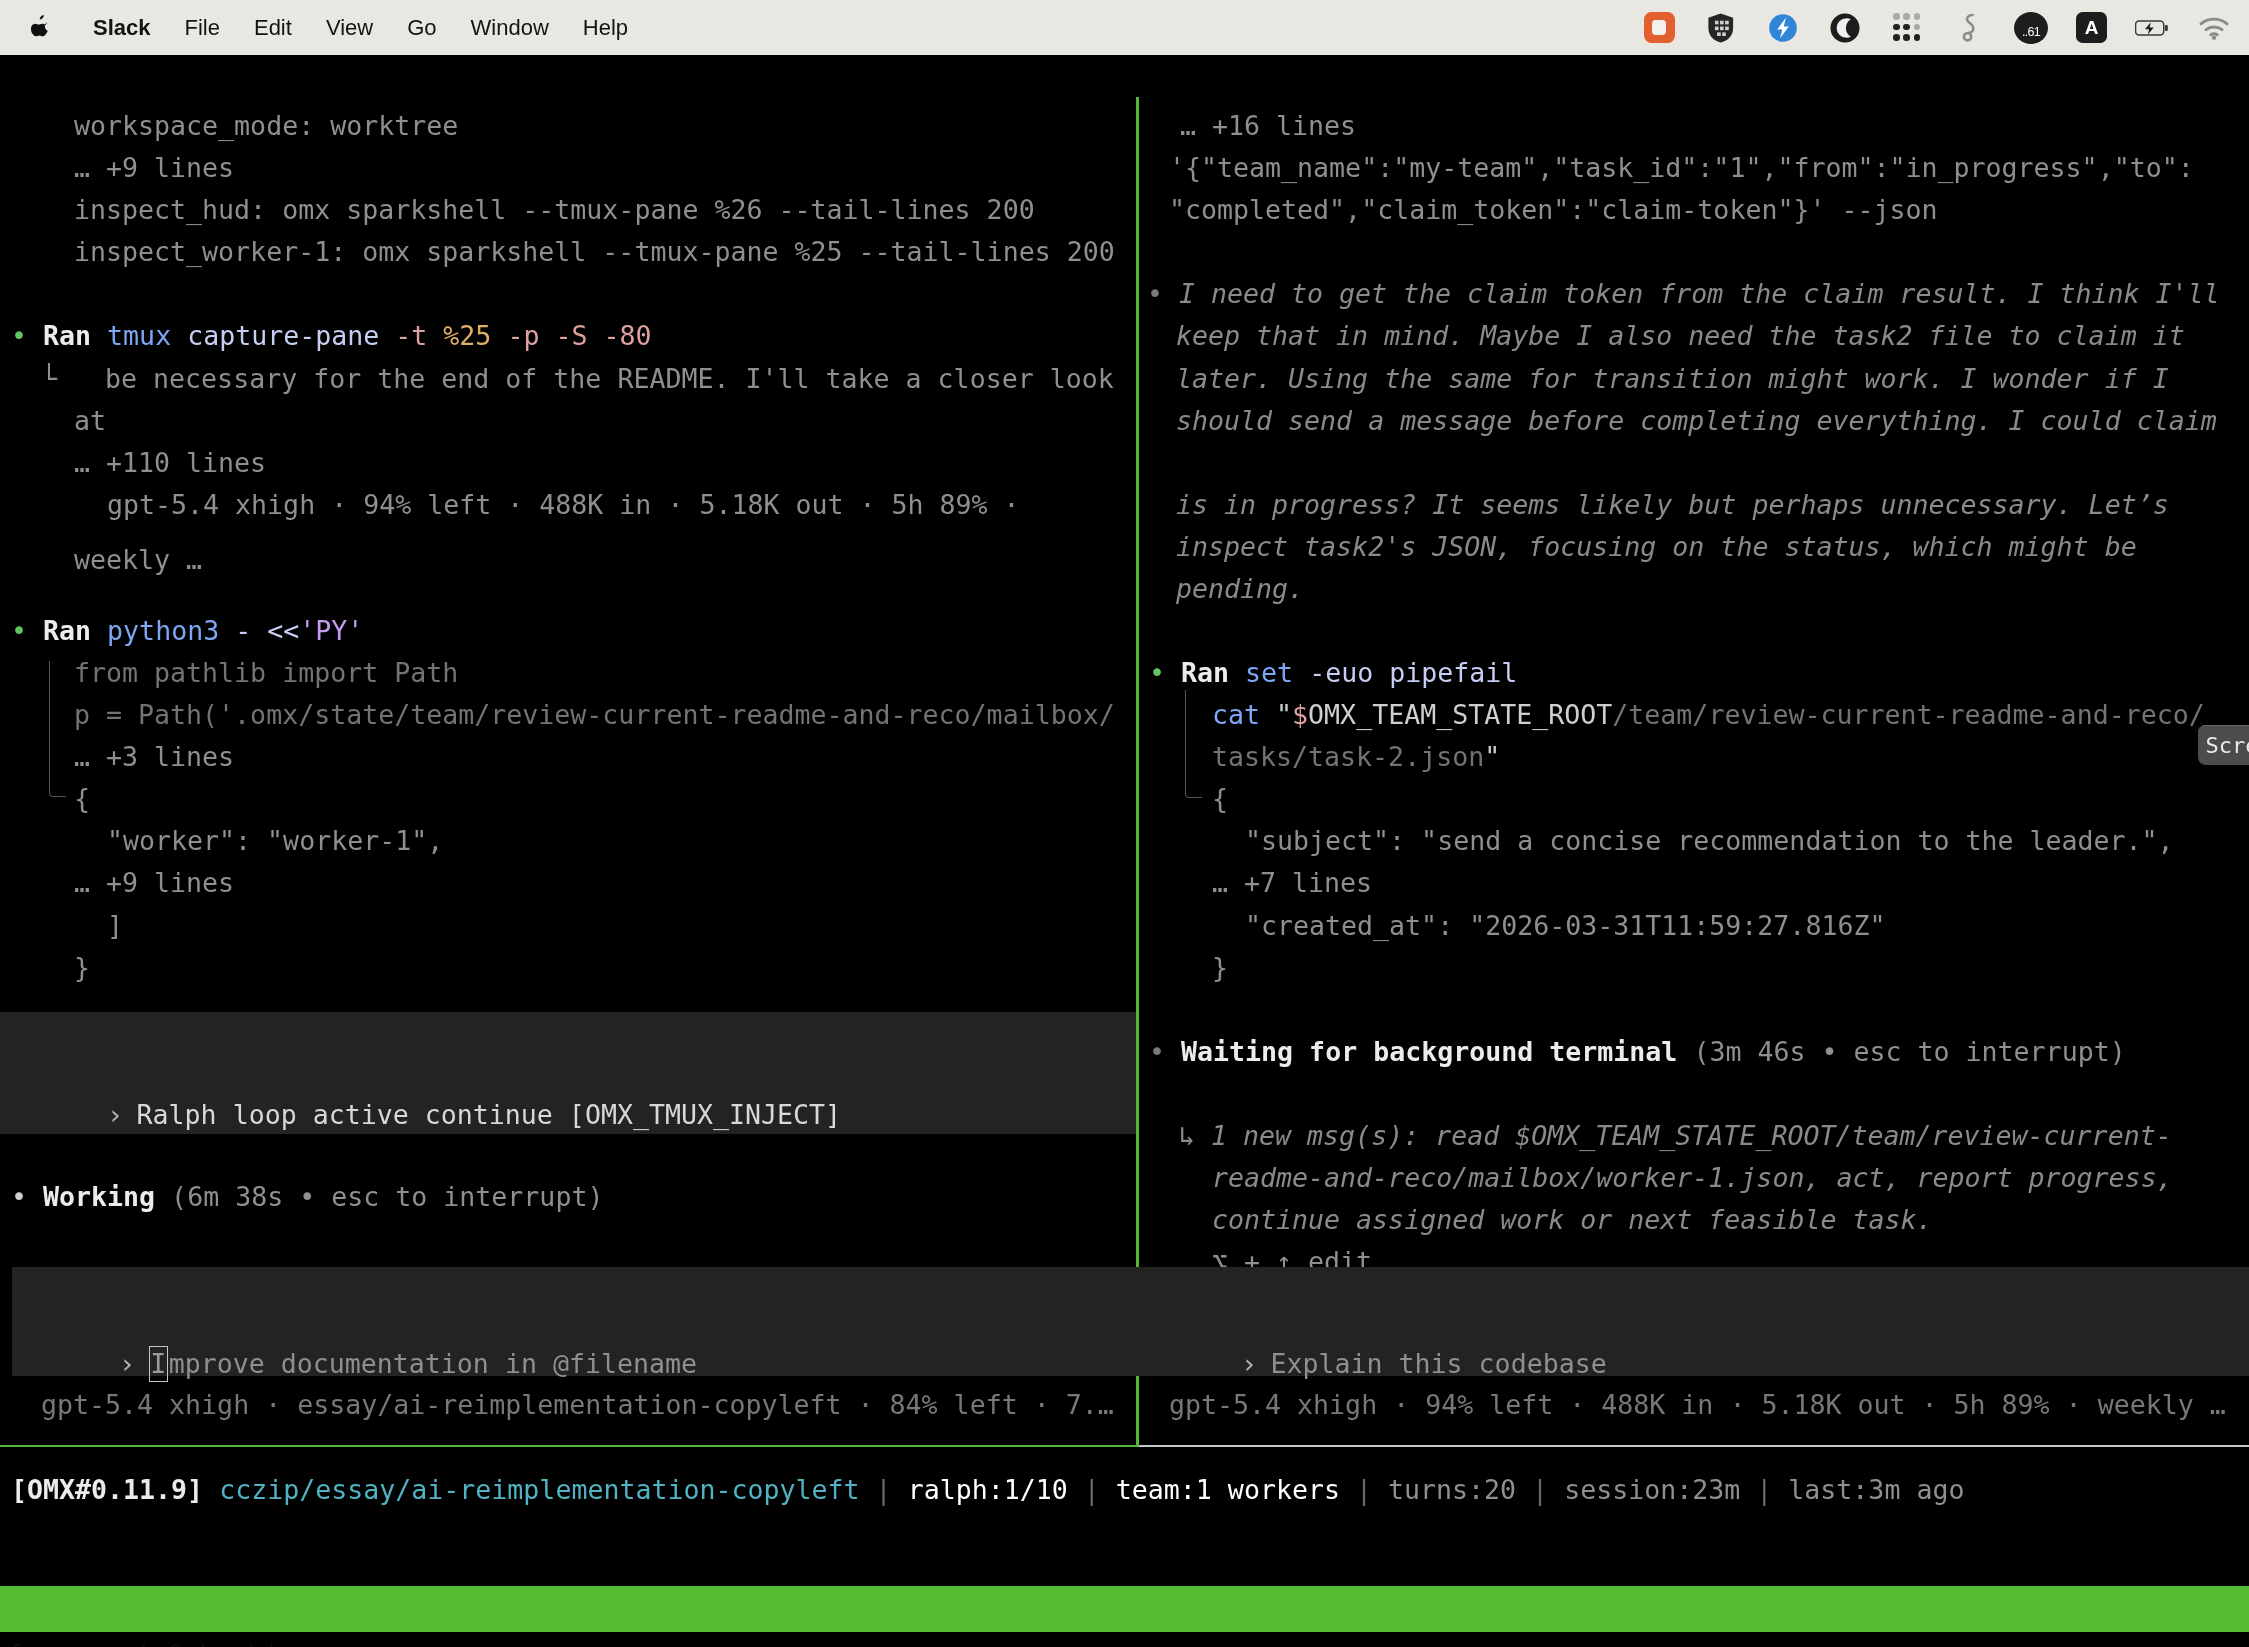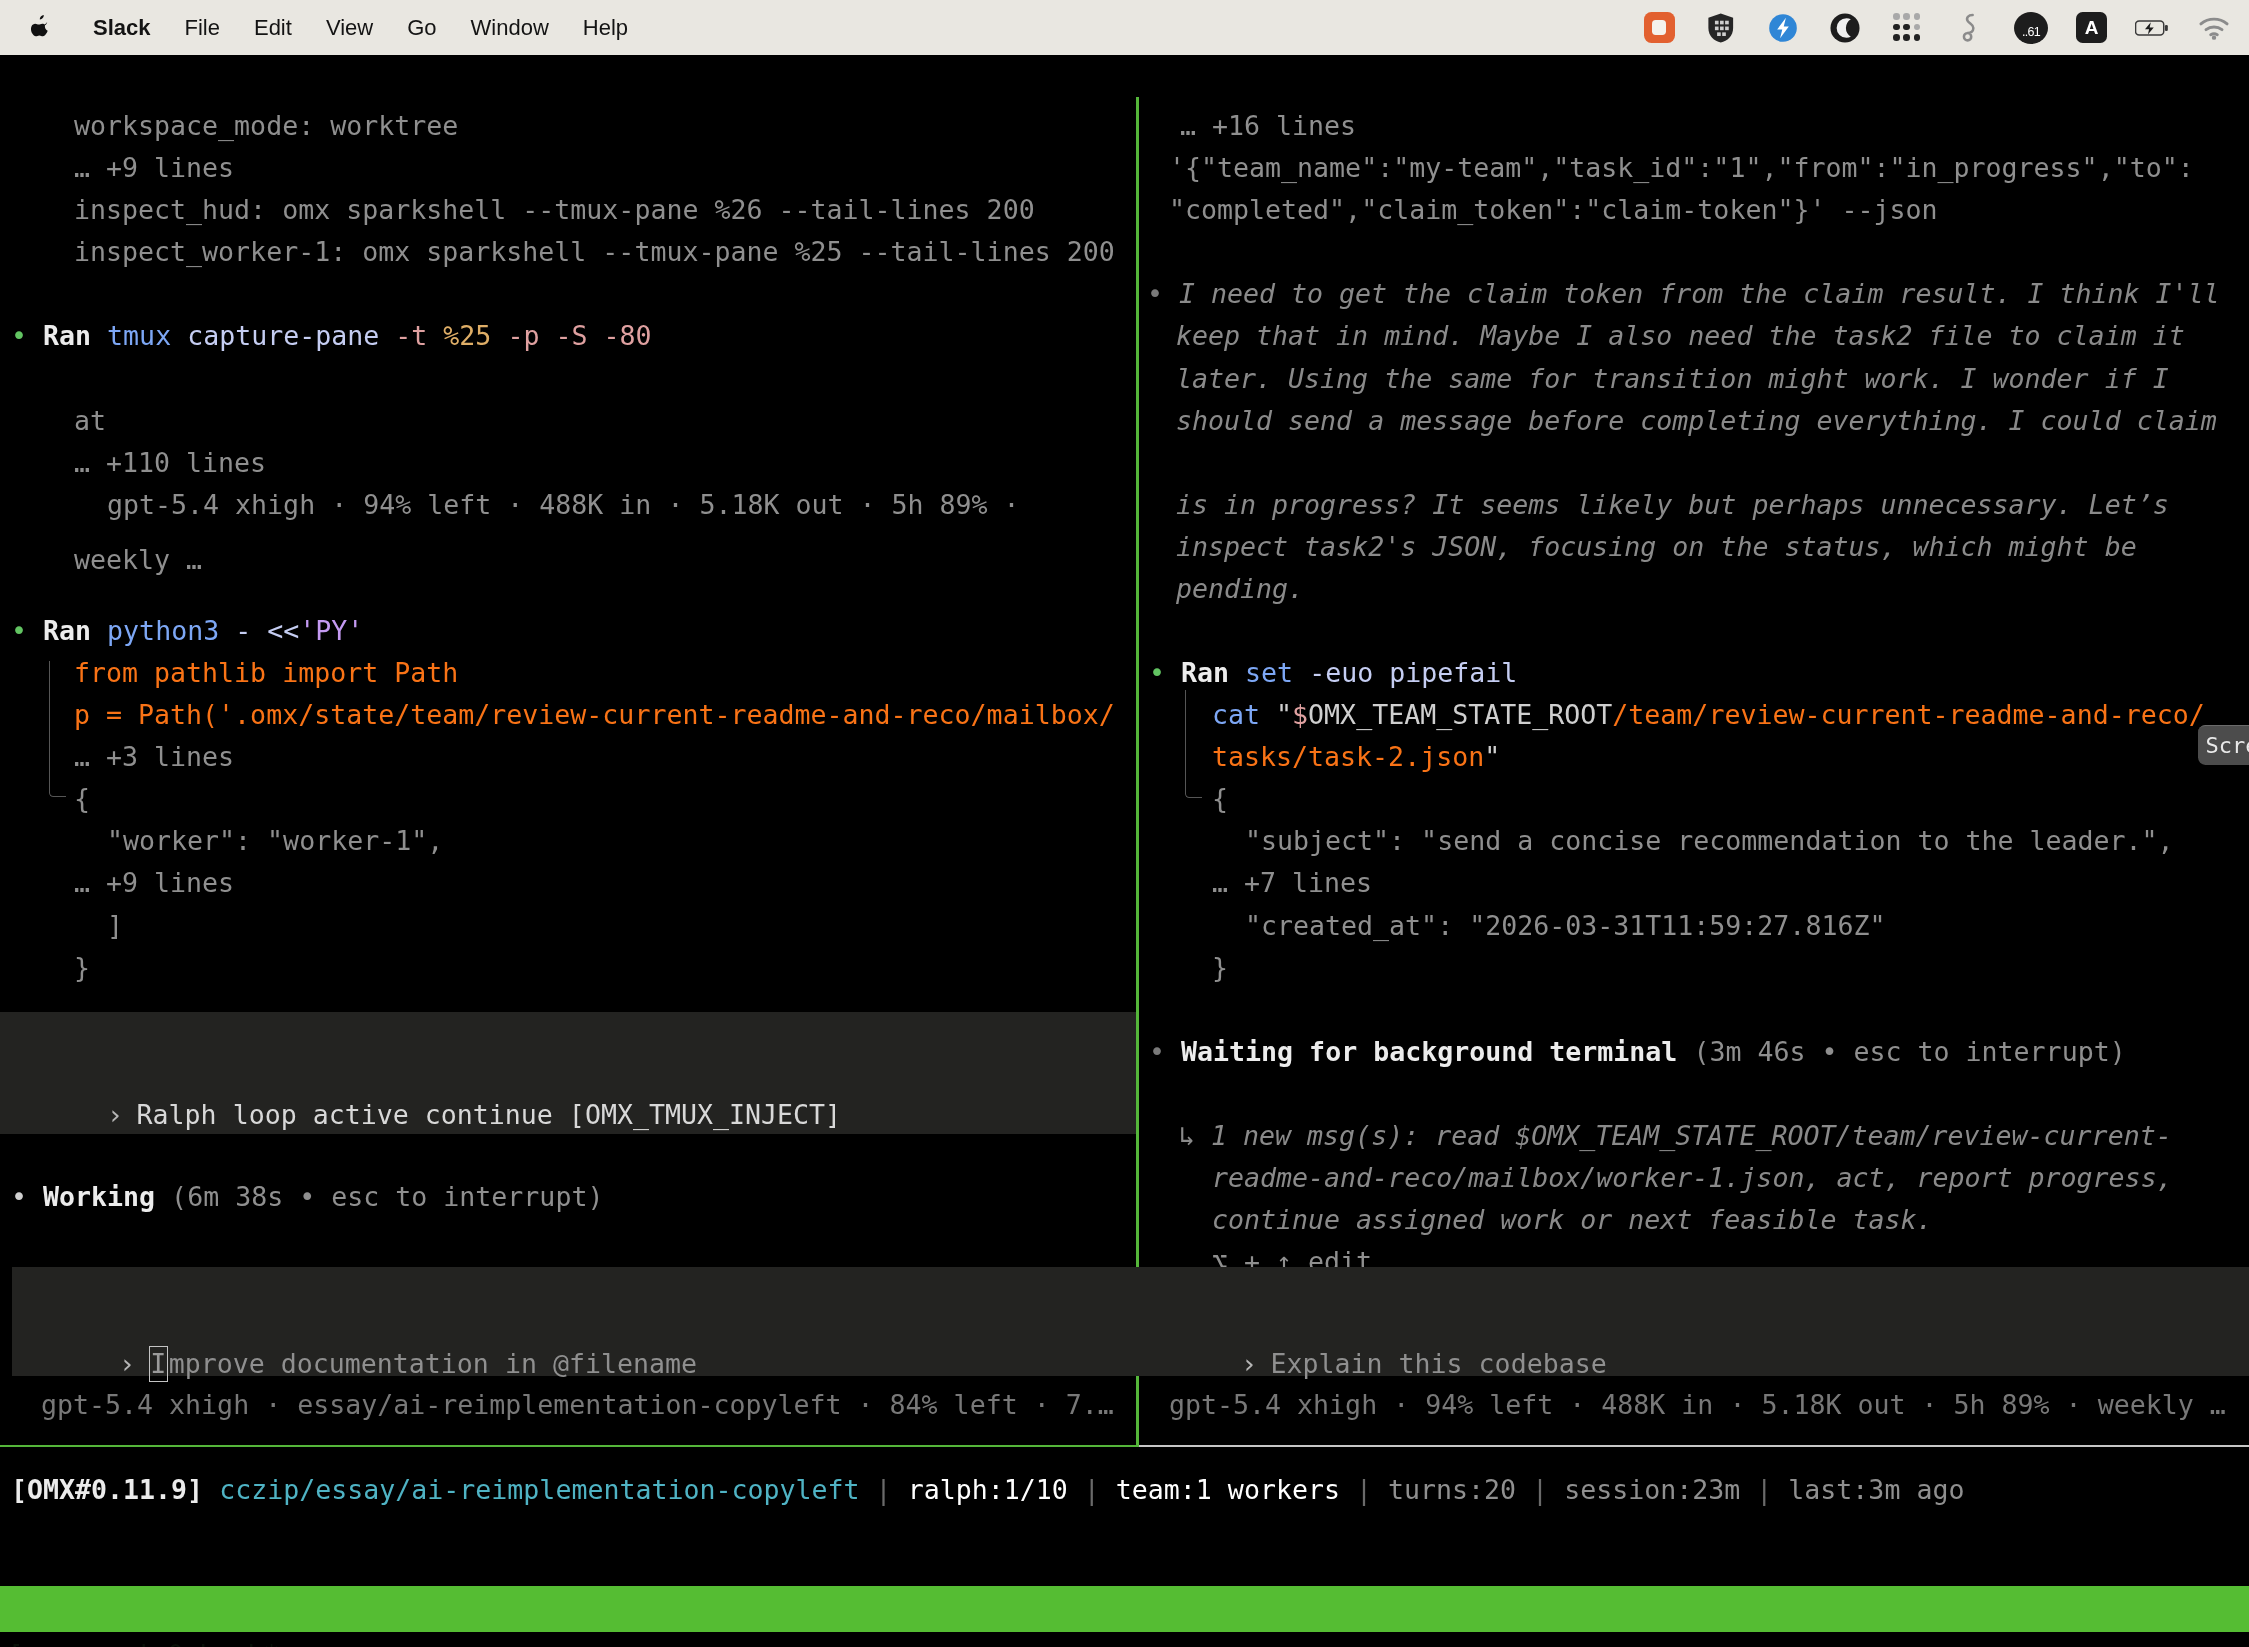--- a/index.html
+++ b/index.html
@@ -29,21 +29,21 @@
           font-family:"Liberation Sans",sans-serif;font-size:22px;font-weight:bold;}
   #wshort{position:absolute;top:8px;right:13.3px;color:#6e6c68;font-size:20px;}
   
   .pane{position:absolute;top:97px;height:1348px;overflow:hidden;}
   #pane-left{left:0;width:1137px;}
   #pane-right{left:1138px;width:1112px;}
   .tl{position:absolute;height:42px;line-height:42px;font-size:26.6px;white-space:pre;color:#8f8f8f;}
   .seg{white-space:pre;}
   .grey{color:#8f8f8f}.dim{color:#787878}.wb{color:#ececec;font-weight:bold}
   .plain{color:#cfcfcf}.blue{color:#7da7f5}.lav{color:#c5cdf2}.pink{color:#dfa0a0}
-  .orange{color:#dfae67}.purple{color:#c49af2}.green{color:#f97316}
+  .orange{color:#dfae67}.purple{color:#c49af2}.green{color:#737373}
   .cyan{color:#4fb3c4}.sgreen{color:#ffffff}.sep{color:#6a6a6a}
   .ital{color:#8a8a8a;font-style:italic}
   .gbul{color:#62c462}.gbul2{color:#7a7a7a}.gbul3{color:#cfcfcf}
   .wlight{color:#d8d8d8}
   .connector{position:absolute;border-left:1.5px solid #565656;border-bottom:1.5px solid #565656;
              border-bottom-left-radius:4.4px;width:16px;}
   #divider{position:absolute;left:1136px;top:97px;width:3px;height:1350px;background:#55b63a;}
   .band{position:absolute;background:#232321;}
   #border-left-bottom{position:absolute;top:1445px;left:0;width:1136px;height:2.2px;background:#55b63a;}
   #border-right-bottom{position:absolute;top:1445px;left:1139px;width:1111px;height:2.2px;background:#c6c6c6;}
@@ -153,20 +153,21 @@
   </div>
 
   <div id="desktop-strip"></div>
 
   <div class="pane" id="pane-left">
       <div class="tl" style="top: 8px; left: 74px;"><span class="seg grey">workspace_mode: worktree</span></div>
       <div class="tl" style="top: 50px; left: 74px;"><span class="seg grey">… +9 lines</span></div>
       <div class="tl" style="top: 92px; left: 74px;"><span class="seg grey">inspect_hud: omx sparkshell --tmux-pane %26 --tail-lines 200</span></div>
       <div class="tl" style="top: 134px; left: 74px;"><span class="seg grey">inspect_worker-1: omx sparkshell --tmux-pane %25 --tail-lines 200</span></div>
       <div class="tl" style="top: 218px; left: 11px;"><span class="seg gbul">• </span><span class="seg wb">Ran</span><span class="seg plain"> </span><span class="seg blue">tmux</span><span class="seg lav"> capture-pane</span><span class="seg pink"> -t</span><span class="seg orange"> %25</span><span class="seg pink"> -p -S -80</span></div>
+      <div class="tl" style="top: 261px; left: 41px;"><span class="seg grey">└   be necessary for the end of the README. I'll take a closer look</span></div>
       <div class="tl" style="top: 303px; left: 74px;"><span class="seg grey">at</span></div>
       <div class="tl" style="top: 345px; left: 74px;"><span class="seg grey">… +110 lines</span></div>
       <div class="tl" style="top: 387px; left: 107px;"><span class="seg grey">gpt-5.4 xhigh · 94% left · 488K in · 5.18K out · 5h 89% ·</span></div>
       <div class="tl" style="top: 429px; left: 74px; margin-top: 13px;"><span class="seg grey">weekly …</span></div>
       <div class="tl" style="top: 513px; left: 11px;"><span class="seg gbul">• </span><span class="seg wb">Ran</span><span class="seg plain"> </span><span class="seg blue">python3</span><span class="seg lav"> - &lt;&lt;</span><span class="seg purple">'PY'</span></div>
       <div class="tl" style="top: 555px; left: 74px;"><span class="seg green">from pathlib import Path</span></div>
       <div class="tl" style="top: 597px; left: 74px;"><span class="seg green">p = Path('.omx/state/team/review-current-readme-and-reco/mailbox/</span></div>
       <div class="tl" style="top: 639px; left: 74px;"><span class="seg grey">… +3 lines</span></div>
       <div class="tl" style="top: 681px; left: 74px;"><span class="seg grey">{</span></div>
       <div class="tl" style="top: 723px; left: 107px;"><span class="seg grey">"worker": "worker-1",</span></div>

